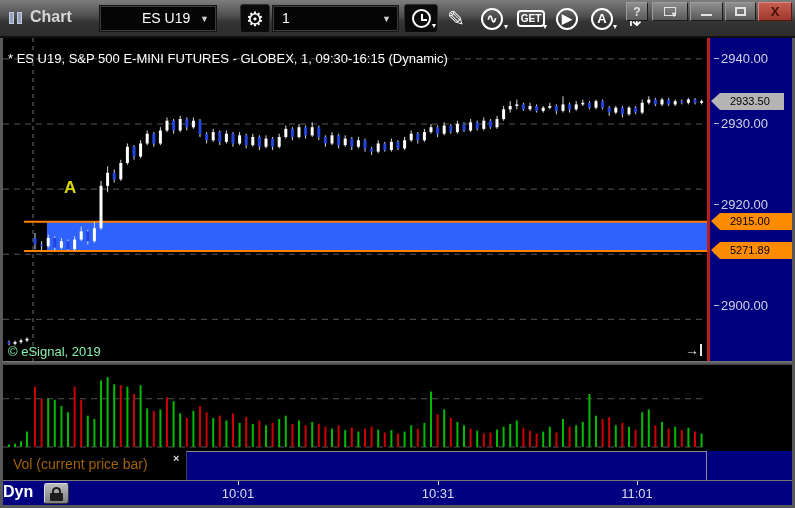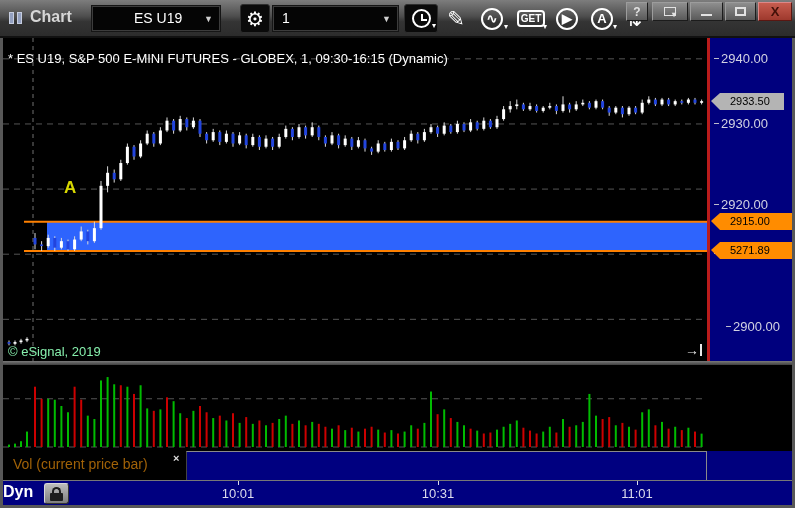--- a/index.html
+++ b/index.html
@@ -16,21 +16,21 @@
   .titlebar{position:absolute;left:0;top:0;width:795px;height:38px;
     background:linear-gradient(180deg,#7d7d7d 0%,#4e4e4e 45%,#343434 60%,#2c2c2c 100%);
     border-bottom:2px solid #111;z-index:50;}
   .app-icon{position:absolute;left:9px;top:11px;width:16px;height:14px;}
   .app-icon i{position:absolute;top:1px;width:5px;height:12px;background:#93a0c0;border:1px solid #c6cde0;}
   .app-icon i.b1{left:0;} .app-icon i.b2{left:8px;}
   .title-text{position:absolute;left:30px;top:8px;font-size:16px;font-weight:bold;color:#d6d6d6;}
   .dd{position:absolute;top:5px;height:27px;background:#050505;border:1px solid #151515;
     box-shadow:inset 0 0 0 1px #3c3c3c;color:#fff;font-size:14px;line-height:25px;padding-left:9px;cursor:pointer;}
   .dd .arr{position:absolute;right:7px;top:0;font-size:9px;color:#cfcfcf;line-height:26px;}
-  .dd-symbol{left:91px;width:130px;padding-left:42px;}
+  .dd-symbol{left:99px;width:118px;padding-left:42px;}
   .dd-interval{left:272px;width:127px;}
   .tbtn{position:absolute;top:4px;height:29px;display:flex;align-items:center;justify-content:center;
     color:#fff;cursor:pointer;}
   .tbtn.boxed{background:#0a0a0a;border:1px solid #2e2e2e;border-radius:3px;}
   .gear-btn{left:240px;width:30px;font-size:20px;}
   .clock-btn{left:404px;width:34px;}
   .clockface{position:relative;width:19px;height:19px;border:2px solid #fff;border-radius:50%;}
   .clockface::before{content:"";position:absolute;left:7px;top:3px;width:2px;height:7px;background:#fff;}
   .clockface::after{content:"";position:absolute;left:8px;top:8px;width:5px;height:2px;background:#fff;}
   .pencil-btn{left:443px;width:26px;font-size:21px;transform:rotate(0deg);}
@@ -408,21 +408,21 @@
       <span>→</span>
         <span class="stopbar"></span>
     </div>
   </div>
 
   <div class="price-axis" id="price-axis">
       <div class="axis-label" style="top: 12.8387px;">2940.00</div>
       <div class="axis-label" style="top: 77.9597px;">2930.00</div>
       <div class="axis-label" style="top: 159px;">2920.00</div>
       <div class="axis-label" style="top: 208.202px;">2910.00</div>
-      <div class="axis-label" style="top: 281px; margin-left: 12px;">2900.00</div>
+      <div class="axis-label" style="top: 260px;">2900.00</div>
       <div class="axis-tag tag-silver" style="top: 54.6673px;">2933.50</div>
       <div class="axis-tag tag-orange" style="top: 175.141px;">2915.00</div>
       <div class="axis-tag tag-orange" style="top: 204.446px;">5271.89</div>
     </div>
 
   <div class="pane-divider"></div>
 
   <div class="vol-pane">
     <svg id="vol-svg" width="704" height="86">
         <line x1="0" x2="704" y1="33.76470588235294" y2="33.76470588235294" stroke="#555555" stroke-width="1" stroke-dasharray="6,5"></line>

